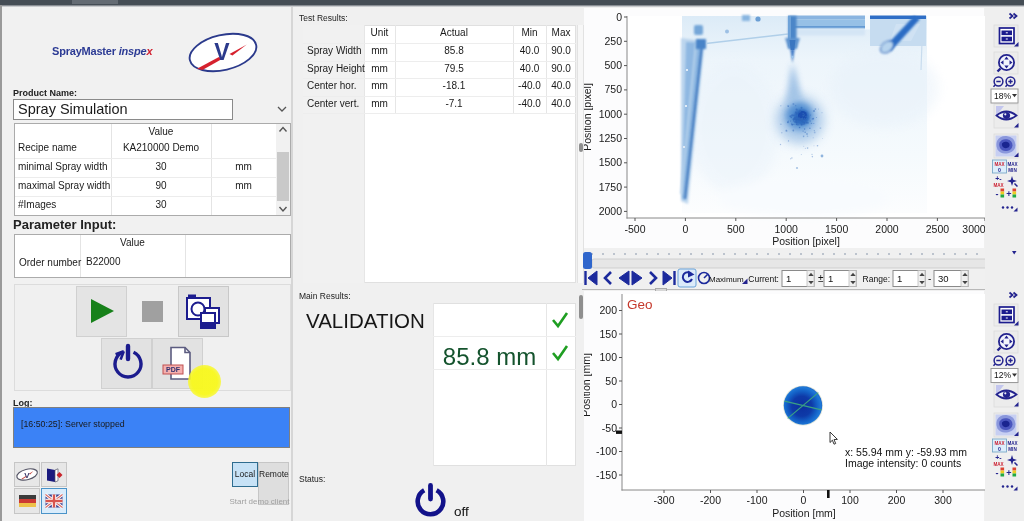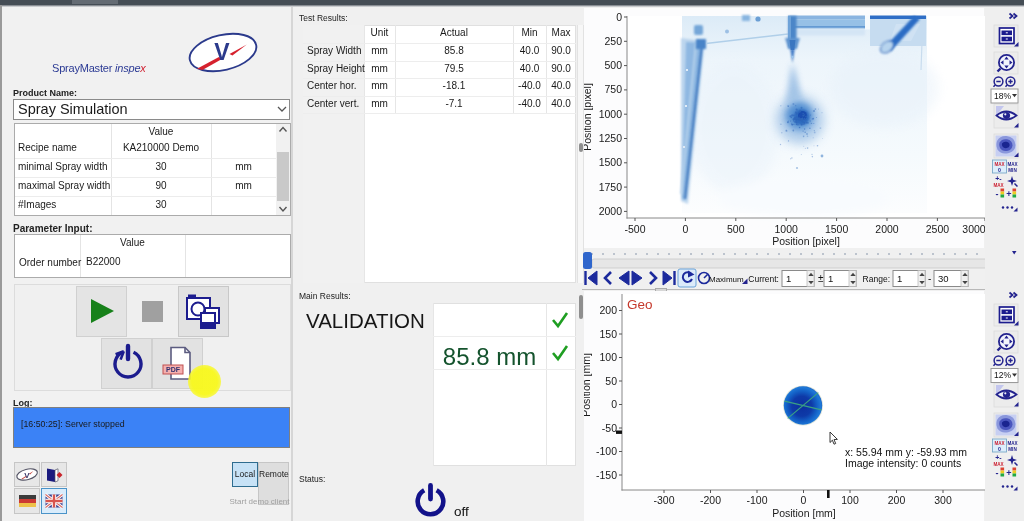--- a/index.html
+++ b/index.html
@@ -13,33 +13,33 @@
 <body>
 <div id="app">
 
 <div class="abs" style="left:0;top:0;width:1024px;height:5px;background:#454d55"></div>
 <div class="abs" style="left:0;top:5px;width:1024px;height:2px;background:linear-gradient(#6a7077,#e8e9ea)"></div>
 <div class="abs" style="left:72px;top:0;width:46px;height:4px;background:#6b737b;opacity:.8"></div>
 <div class="abs" style="left:0;top:5px;width:2px;height:516px;background:#9a9a9a"></div>
 
 <div class="abs" style="left:2px;top:7px;width:289px;height:514px;background:#f1f1f1"></div>
 
-<div class="abs" style="left:52px;top:62px;font-size:11px;font-weight:normal;color:#2b3a94;letter-spacing:-0.2px">SprayMaster <i>inspe<span style="color:#d01f2f">x</span></i></div>
+<div class="abs" style="left:52px;top:45px;font-size:11px;font-weight:bold;color:#2b3a94;letter-spacing:-0.2px">SprayMaster <i>inspe<span style="color:#d01f2f">x</span></i></div>
 
 <svg style="left:186px;top:30px" width="74" height="45" viewBox="0 0 74 45">
  <g transform="rotate(-13 37 22.5)">
   <ellipse cx="37" cy="22.5" rx="34" ry="17.5" fill="#fff" stroke="#2b3a8c" stroke-width="1.9"></ellipse>
   <path d="M8 32.5 L32 26 L35 28.5 L13 35 Z" fill="#d6212e"></path>
   <path d="M43 25.5 L62 20 L45.5 27.5 Z" fill="#d6212e"></path>
  </g>
  <text x="36" y="30" font-size="23" font-weight="bold" fill="#2b3a8c" text-anchor="middle" font-family="Liberation Sans">V</text>
 </svg>
 <div class="lbl b" style="left:13px;top:88px;font-size:9px">Product Name:</div>
 
-<div class="abs" style="left:13px;top:99px;width:277px;height:21px;background:#fff;border:1px solid #8a8a8a;font-size:14.5px;line-height:19px;padding-left:4px">Spray Simulation</div>
+<div class="abs" style="left:13px;top:99px;width:220px;height:21px;background:#fff;border:1px solid #8a8a8a;font-size:14.5px;line-height:19px;padding-left:4px">Spray Simulation</div>
 <svg style="left:276px;top:105px" width="12" height="8" viewBox="0 0 12 8">
       <path d="M2 2 L6 6 L10 2" fill="none" stroke="#555" stroke-width="1.3"></path>
     </svg>
 
 <div class="abs" style="left:14px;top:123px;width:277px;height:93px;background:#fff;border:1px solid #ababab">
   <div class="abs" style="left:96px;top:0;width:1px;height:91px;background:#e4e4e4"></div>
   <div class="abs" style="left:196px;top:0;width:1px;height:91px;background:#e4e4e4"></div>
   <div class="abs" style="left:0;top:34px;width:261px;height:1px;background:#ececec"></div>
   <div class="abs" style="left:0;top:53px;width:261px;height:1px;background:#ececec"></div>
   <div class="abs" style="left:0;top:72px;width:261px;height:1px;background:#ececec"></div>
@@ -55,21 +55,21 @@
   <div class="abs" style="left:3px;top:75px;font-size:10px">#Images</div>
   <div class="abs tc" style="left:96px;top:75px;width:100px;font-size:10px">30</div>
 
   <div class="abs" style="left:261px;top:0;width:14px;height:91px;background:#f1f1f1"></div>
   <svg style="left:261px;top:0" width="14" height="91" viewBox="0 0 14 91">
     <rect x="1" y="28" width="12" height="49" fill="#c9c9c9"></rect>
     <path d="M3.5 7.5 L7 3.5 L10.5 7.5" fill="none" stroke="#555" stroke-width="1.4"></path>
     <path d="M3.5 83 L7 87 L10.5 83" fill="none" stroke="#555" stroke-width="1.4"></path>
   </svg>
 </div>
-<div class="lbl b" style="left:13px;top:223px;font-size:10px">Parameter Input:</div>
+<div class="lbl b" style="left:13px;top:217px;font-size:13px">Parameter Input:</div>
 
 <div class="abs" style="left:14px;top:234px;width:277px;height:44px;background:#fff;border:1px solid #ababab">
   <div class="abs" style="left:65px;top:0;width:1px;height:42px;background:#e4e4e4"></div>
   <div class="abs" style="left:170px;top:0;width:1px;height:42px;background:#e4e4e4"></div>
   <div class="abs tc" style="left:65px;top:2px;width:105px;font-size:10px">Value</div>
   <div class="abs" style="left:4px;top:21.5px;font-size:10px">Order number</div>
   <div class="abs" style="left:71px;top:21px;font-size:10px">B22000</div>
 </div>
 
 <div class="abs" style="left:14px;top:284px;width:277px;height:107px;background:#f0f0f0;border:1px solid #dcdcdc"></div>

